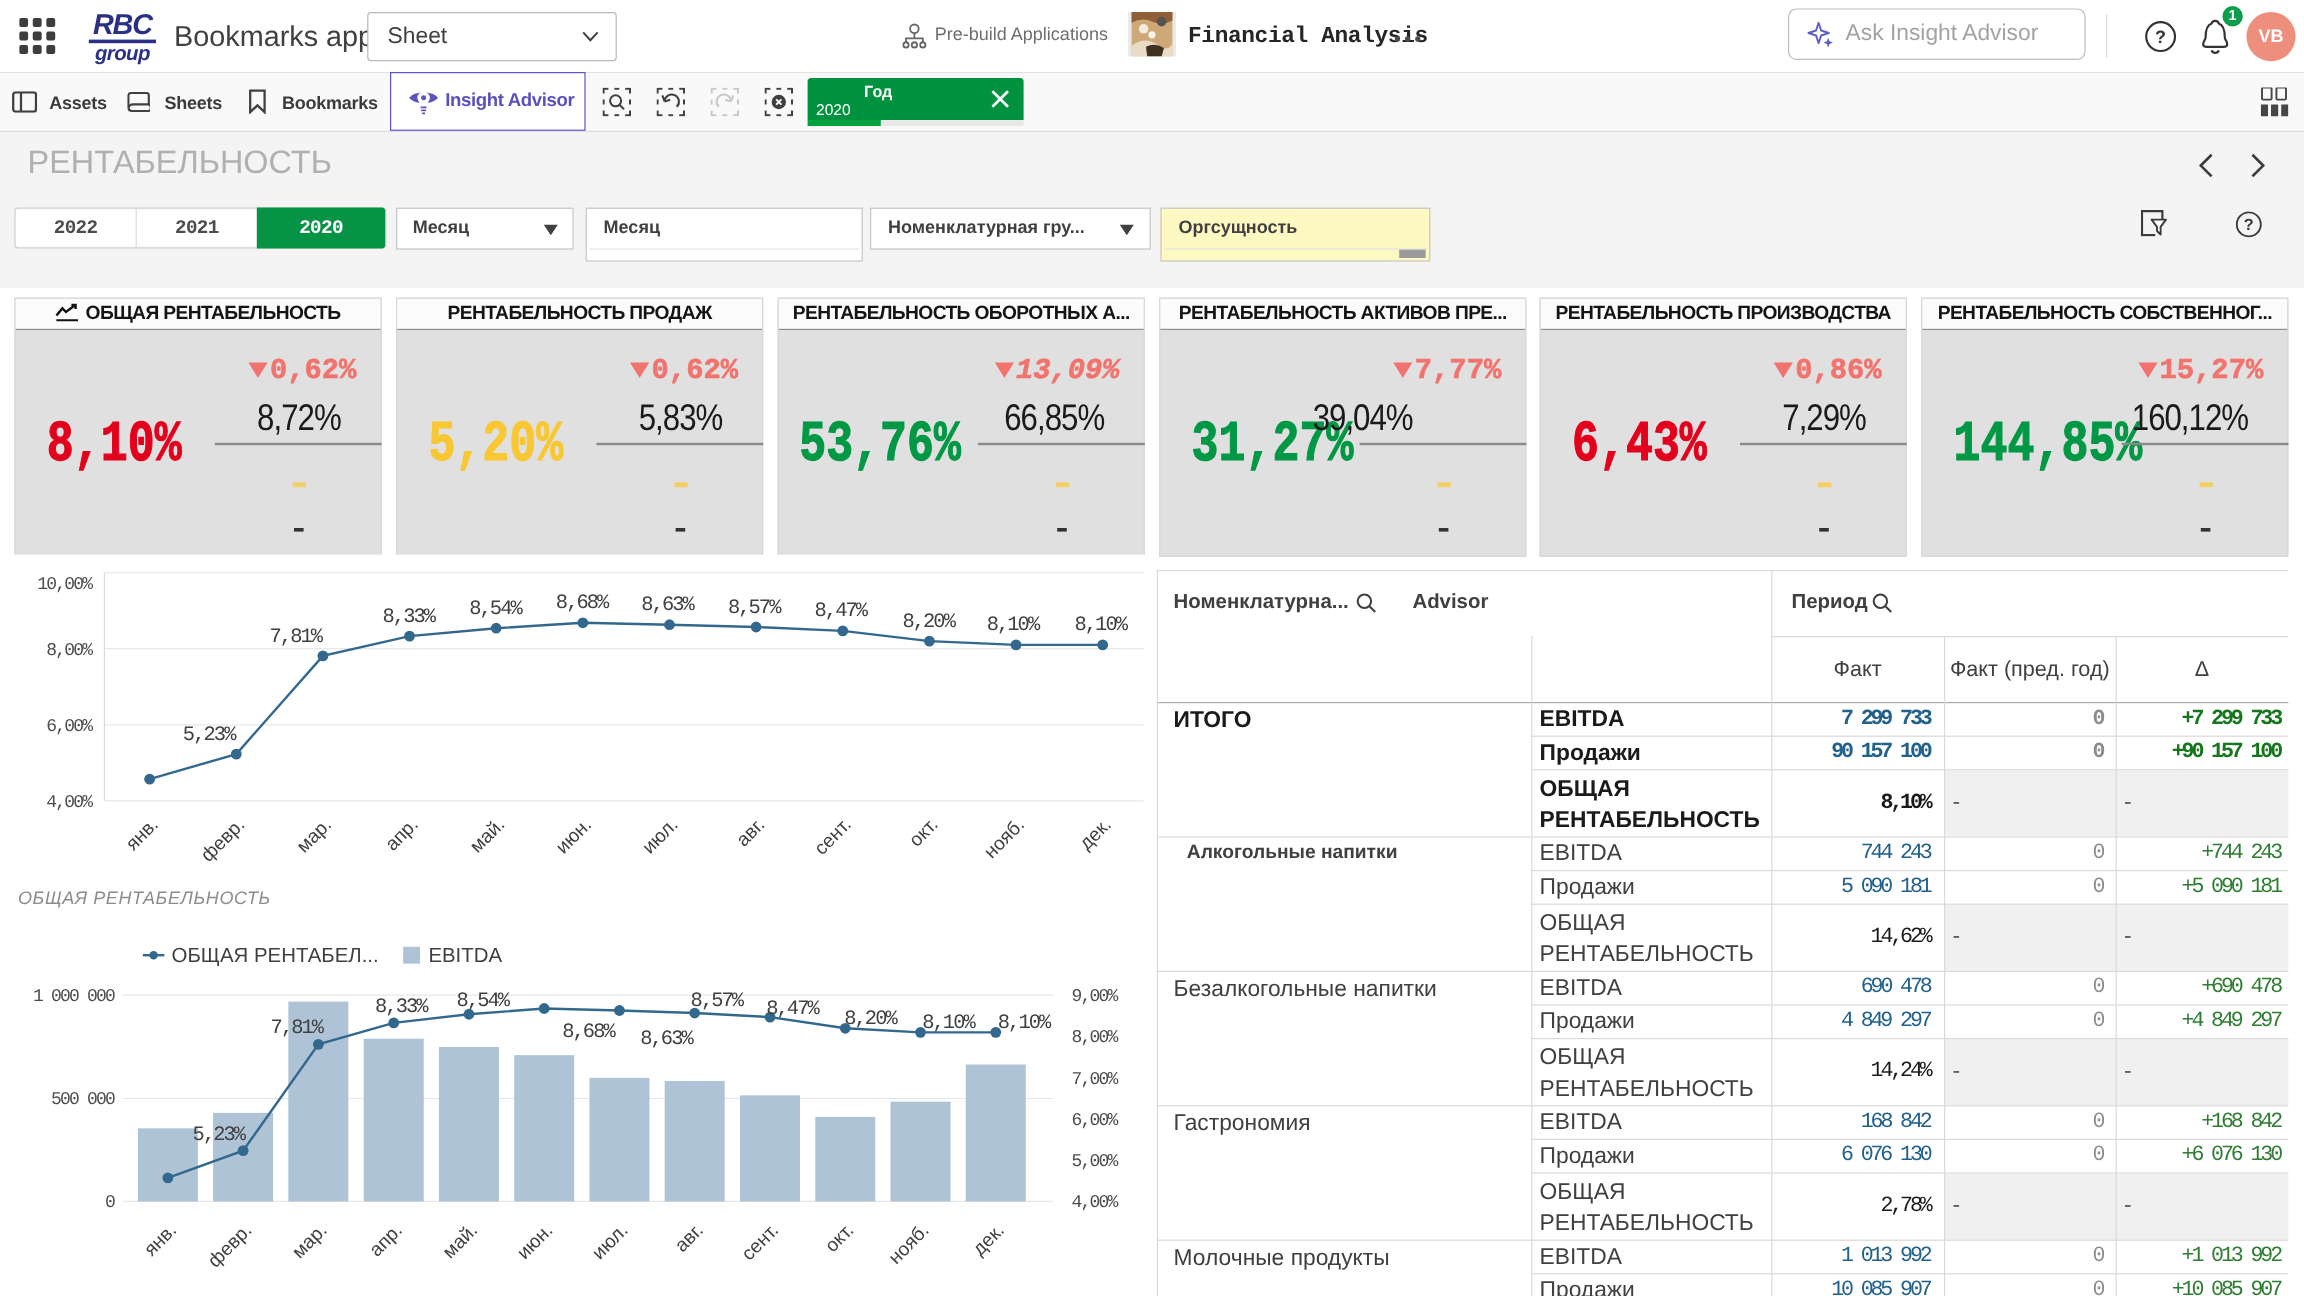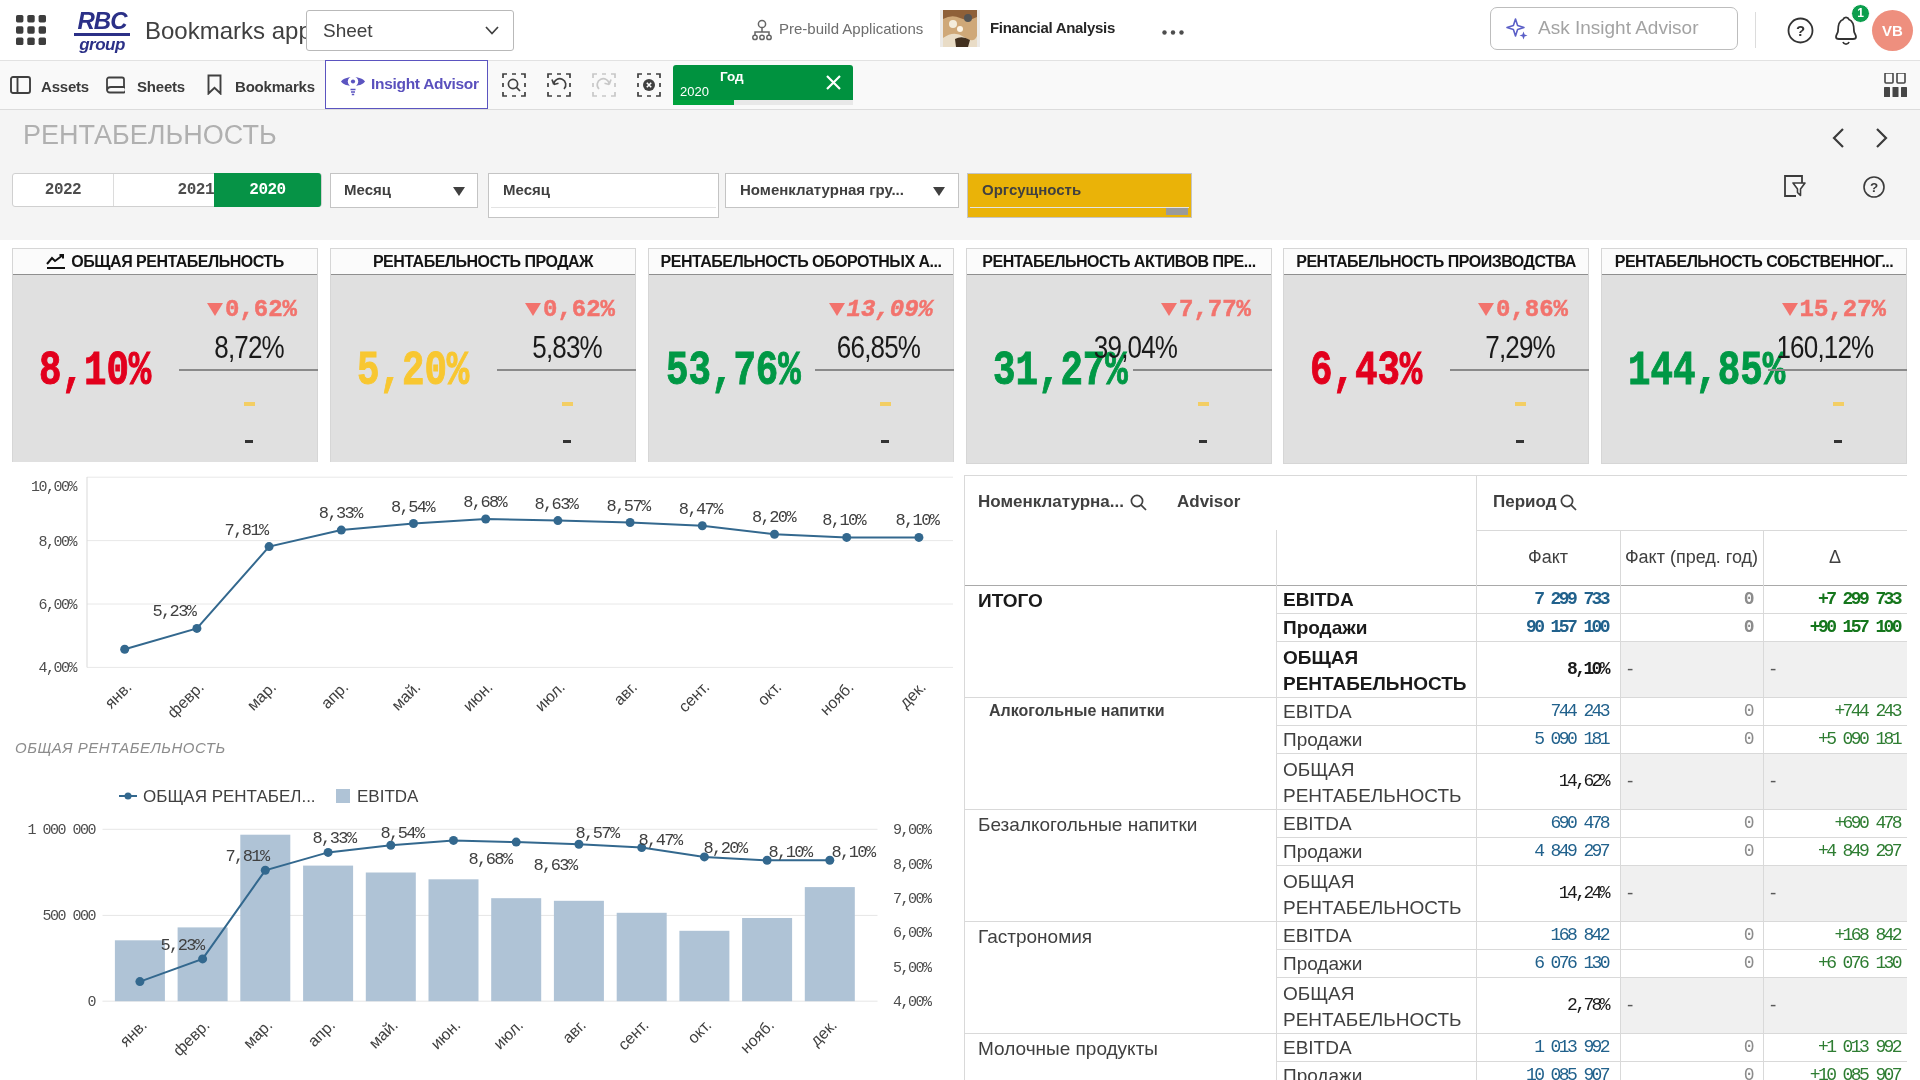--- a/index.html
+++ b/index.html
@@ -84,21 +84,21 @@
   <svg class="abs" style="left:940px;top:10px" width="40" height="37" viewBox="0 0 40 37">
     <rect width="40" height="37" fill="#eceae7"></rect>
     <rect x="3" y="0" width="34" height="37" fill="#cfa878"></rect>
     <path d="M3 0 H37 V7 Q28 12 20 8 T3 9 Z" fill="#8f6038"></path>
     <circle cx="28" cy="8" r="4" fill="#545454"></circle>
     <circle cx="13" cy="14" r="4" fill="#f4eddc"></circle>
     <path d="M3 28 Q14 20 24 27 T37 26 V37 H3 Z" fill="#e9dcc6"></path>
     <path d="M15 29 Q22 25 30 30 L28 37 H16 Z" fill="#42301f"></path>
     <circle cx="20" cy="19" r="3" fill="#fdf6e8"></circle>
   </svg>
-  <div class="abs" style="left:990px;top:19px;font-size:15px;font-weight:700;color:#262626;letter-spacing:-0.3px;">Financial Analysis</div>
+  <div class="abs" style="left:990px;top:19px;font-size:19px;font-weight:700;color:#262626;letter-spacing:-0.3px;font-family:Liberation Mono, monospace;">Financial Analysis</div>
   <svg class="abs" style="left:1162px;top:30px" width="22" height="5" viewBox="0 0 22 5">
       <circle cx="2.5" cy="2.5" r="2.2" fill="#4d4d4d"></circle>
       <circle cx="11" cy="2.5" r="2.2" fill="#4d4d4d"></circle>
       <circle cx="19.5" cy="2.5" r="2.2" fill="#4d4d4d"></circle>
     </svg>
   <div class="abs" style="left:1490px;top:7px;width:246px;height:41px;border:1px solid #bdbdbd;border-radius:7px;background:#fff;">
     <svg class="abs" style="left:14px;top:9px" width="24" height="24" viewBox="0 0 24 24">
       <path d="M10.5 2 L12.6 8.4 L19 10.5 L12.6 12.6 L10.5 19 L8.4 12.6 L2 10.5 L8.4 8.4 Z" fill="none" stroke="#5b5fc7" stroke-width="1.6" stroke-linejoin="round"></path>
       <path d="M18.5 14.5 L19.6 17.4 L22.5 18.5 L19.6 19.6 L18.5 22.5 L17.4 19.6 L14.5 18.5 L17.4 17.4 Z" fill="#5b5fc7"></path>
     </svg>
@@ -176,40 +176,40 @@
     </g>
   </svg>
 
   <div class="abs" style="left:23px;top:120px;font-size:27px;color:#b0b0b0;">РЕНТАБЕЛЬНОСТЬ</div>
   <svg class="abs" style="left:1830px;top:128px" width="60" height="20" viewBox="0 0 60 20">
     <path d="M13 1 L4 10 L13 19" fill="none" stroke="#3b3b3b" stroke-width="2.2"></path>
     <path d="M47 1 L56 10 L47 19" fill="none" stroke="#3b3b3b" stroke-width="2.2"></path>
   </svg>
   <div class="abs" style="left:12px;top:173px;width:308px;height:32px;background:#fff;border:1px solid #d0d0d0;border-radius:3px;font-family:'Liberation Mono',monospace;font-weight:700;font-size:16px;color:#4d4d4d;">
     <div class="abs" style="left:0;top:0;width:100px;height:32px;line-height:32px;text-align:center;border-right:1px solid #dcdcdc;letter-spacing:-0.5px;">2022</div>
-    <div class="abs" style="left:101px;top:0;width:100px;height:32px;line-height:32px;text-align:right;letter-spacing:-0.5px;">2021</div>
+    <div class="abs" style="left:101px;top:0;width:100px;height:32px;line-height:32px;text-align:center;letter-spacing:-0.5px;">2021</div>
     <div class="abs" style="left:201px;top:-1px;width:107px;height:34px;line-height:34px;text-align:center;letter-spacing:-0.5px;background:#069346;color:#fff;border-radius:0 3px 3px 0;">2020</div>
   </div>
   <div class="abs" style="left:330px;top:173px;width:146px;height:33px;background:#fff;border:1px solid #c4c4c4;">
     <div class="abs" style="left:13px;top:7px;font-size:15px;font-weight:700;color:#404040;">Месяц</div>
     <svg class="abs" style="right:12px;top:13px" width="12" height="9" viewBox="0 0 12 9">
         <path d="M0 0 H12 L6 9 Z" fill="#404040"></path>
       </svg>
   </div>
   <div class="abs" style="left:488px;top:173px;width:229px;height:43px;background:#fff;border:1px solid #c4c4c4;">
     <div class="abs" style="left:14px;top:7px;font-size:15px;font-weight:700;color:#404040;">Месяц</div>
     <div class="abs" style="left:2px;top:33px;width:225px;height:1px;background:#e3e3e3;"></div>
   </div>
   <div class="abs" style="left:725px;top:173px;width:232px;height:33px;background:#fff;border:1px solid #c4c4c4;">
     <div class="abs" style="left:14px;top:7px;font-size:15px;font-weight:700;color:#404040;">Номенклатурная гру...</div>
     <svg class="abs" style="right:13px;top:13px" width="12" height="9" viewBox="0 0 12 9">
         <path d="M0 0 H12 L6 9 Z" fill="#404040"></path>
       </svg>
   </div>
-  <div class="abs" style="left:967px;top:173px;width:223px;height:43px;background:#eab308;border:1px solid #c4c4c4;">
+  <div class="abs" style="left:967px;top:173px;width:223px;height:43px;background:#fef9c3;border:1px solid #c4c4c4;">
     <div class="abs" style="left:14px;top:7px;font-size:15px;font-weight:700;color:#404040;">Оргсущность</div>
     <div class="abs" style="left:2px;top:33px;width:219px;height:1px;background:#e3e3e3;"></div>
     <div class="abs" style="right:3px;bottom:2px;width:22px;height:7px;background:#9a9a9a;"></div>
   </div>
   <svg class="abs" style="left:1784px;top:175px" width="22" height="22" viewBox="0 0 22 22">
     <path d="M18 8 V1 H1 V21 H12" fill="none" stroke="#3b3b3b" stroke-width="1.8"></path>
     <path d="M9 8 H21 L16.5 14 V20.5 L13.5 17.5 V14 Z" fill="#fff" stroke="#3b3b3b" stroke-width="1.6" stroke-linejoin="round"></path>
   </svg>
   <svg class="abs" style="left:1863px;top:176px" width="22" height="22" viewBox="0 0 22 22">
     <circle cx="11" cy="11" r="10" fill="none" stroke="#3b3b3b" stroke-width="1.6"></circle>

